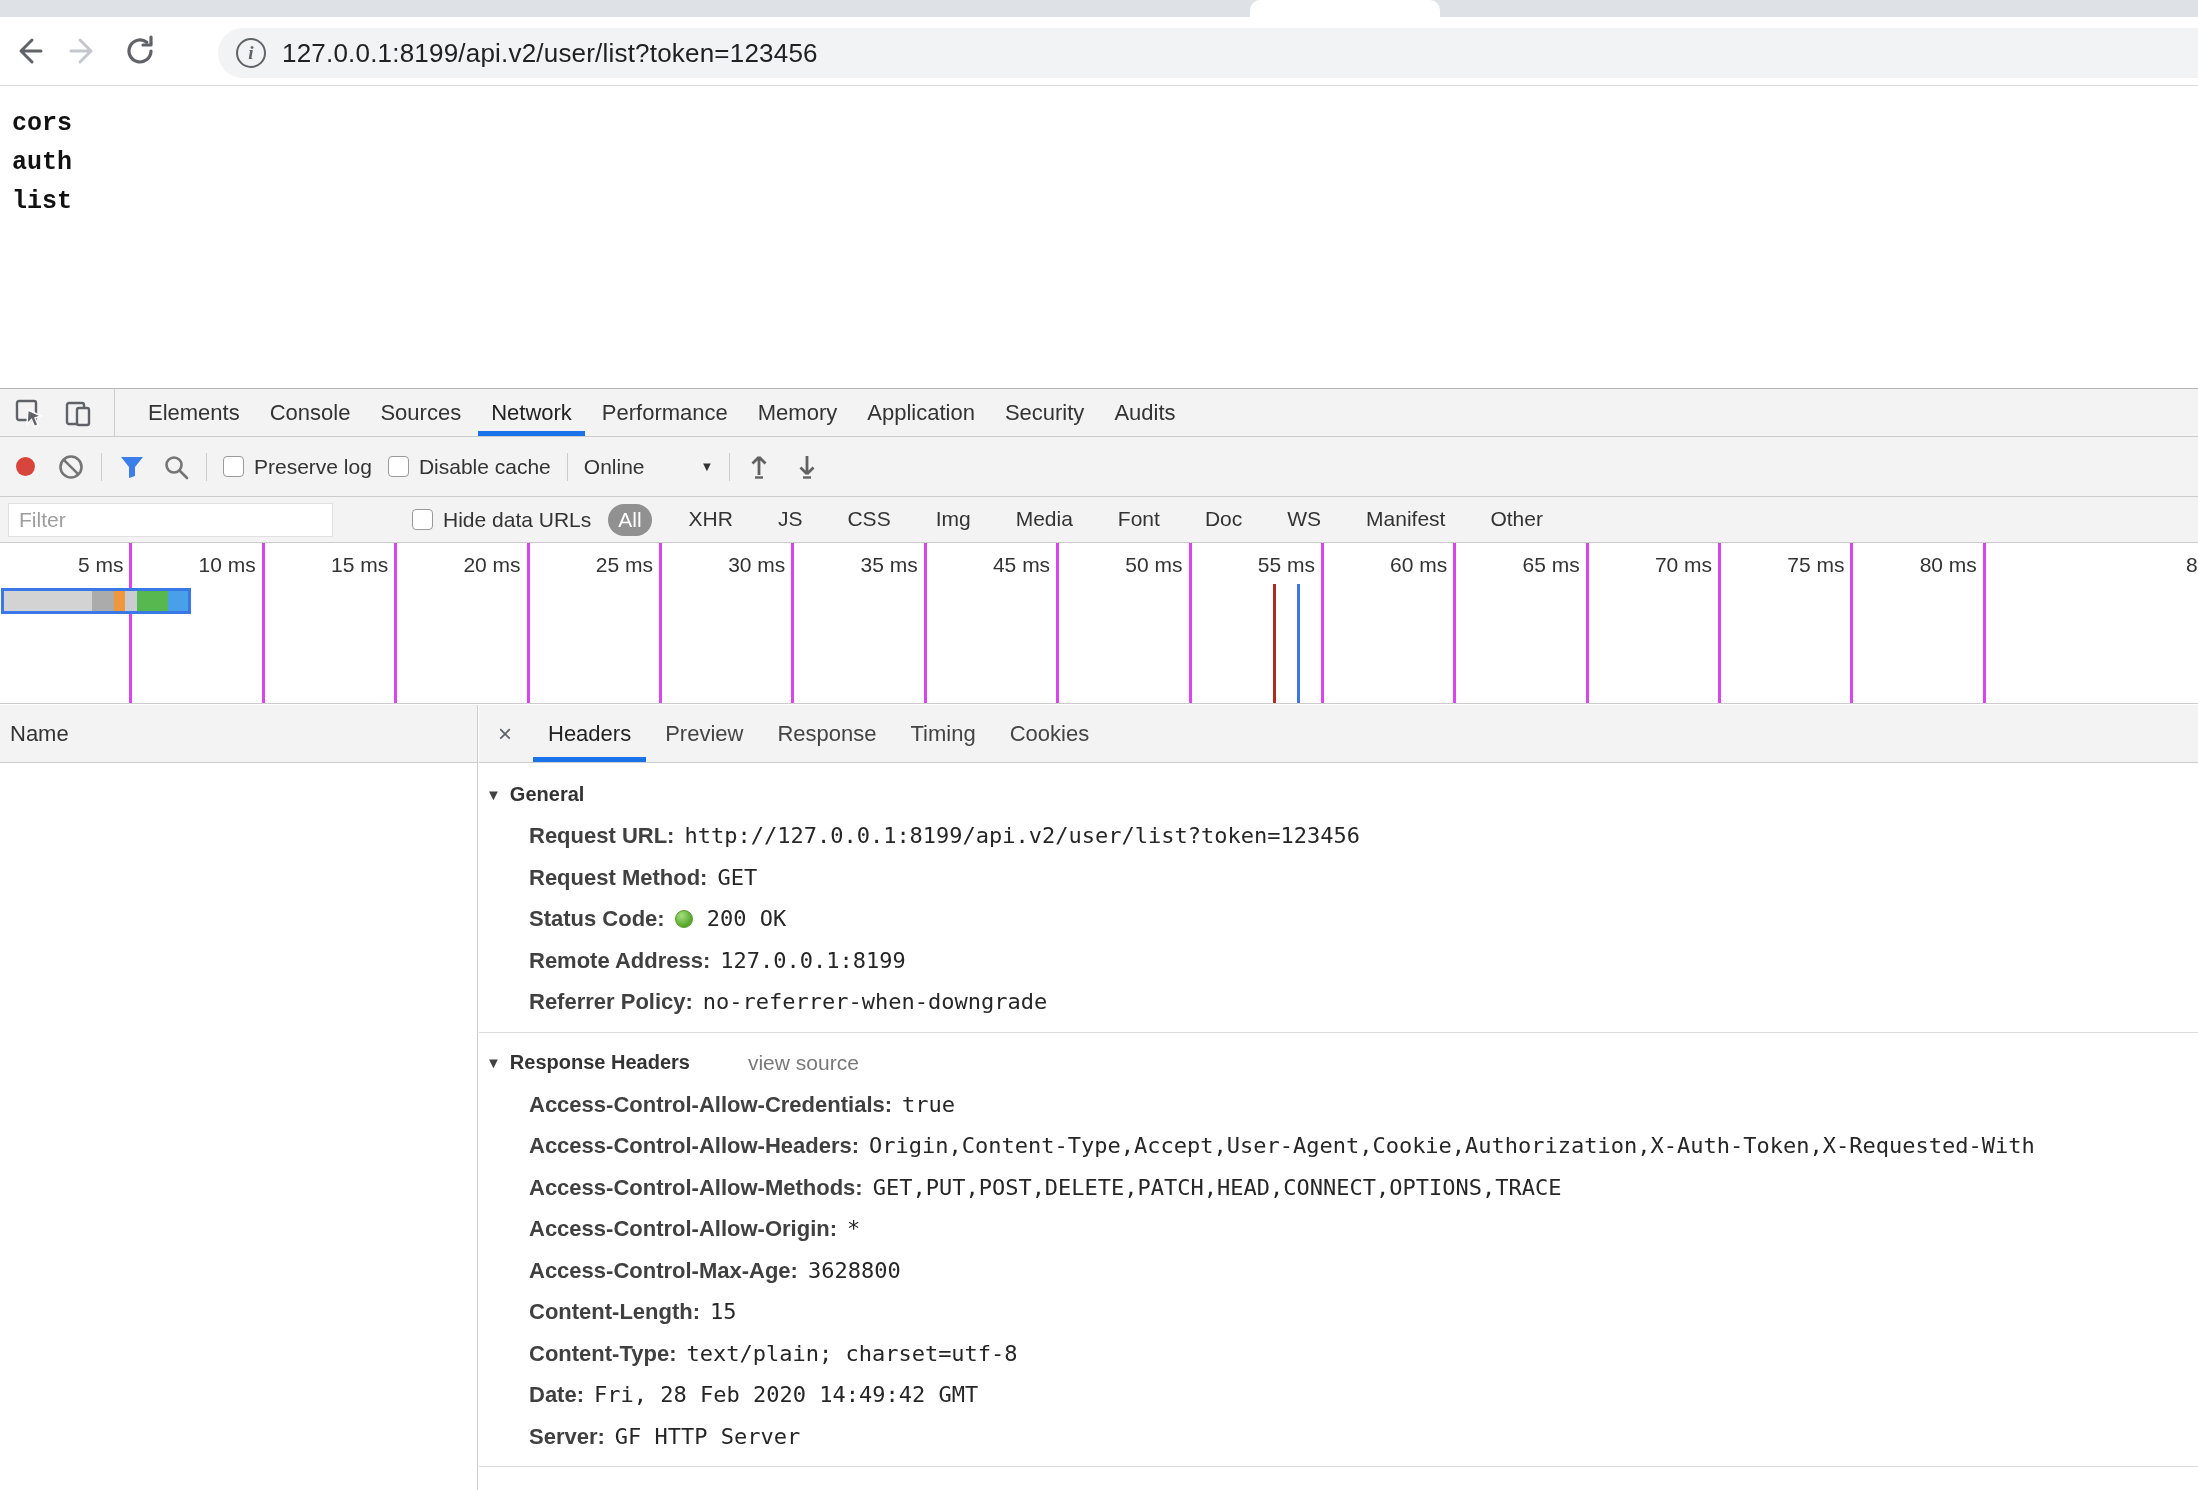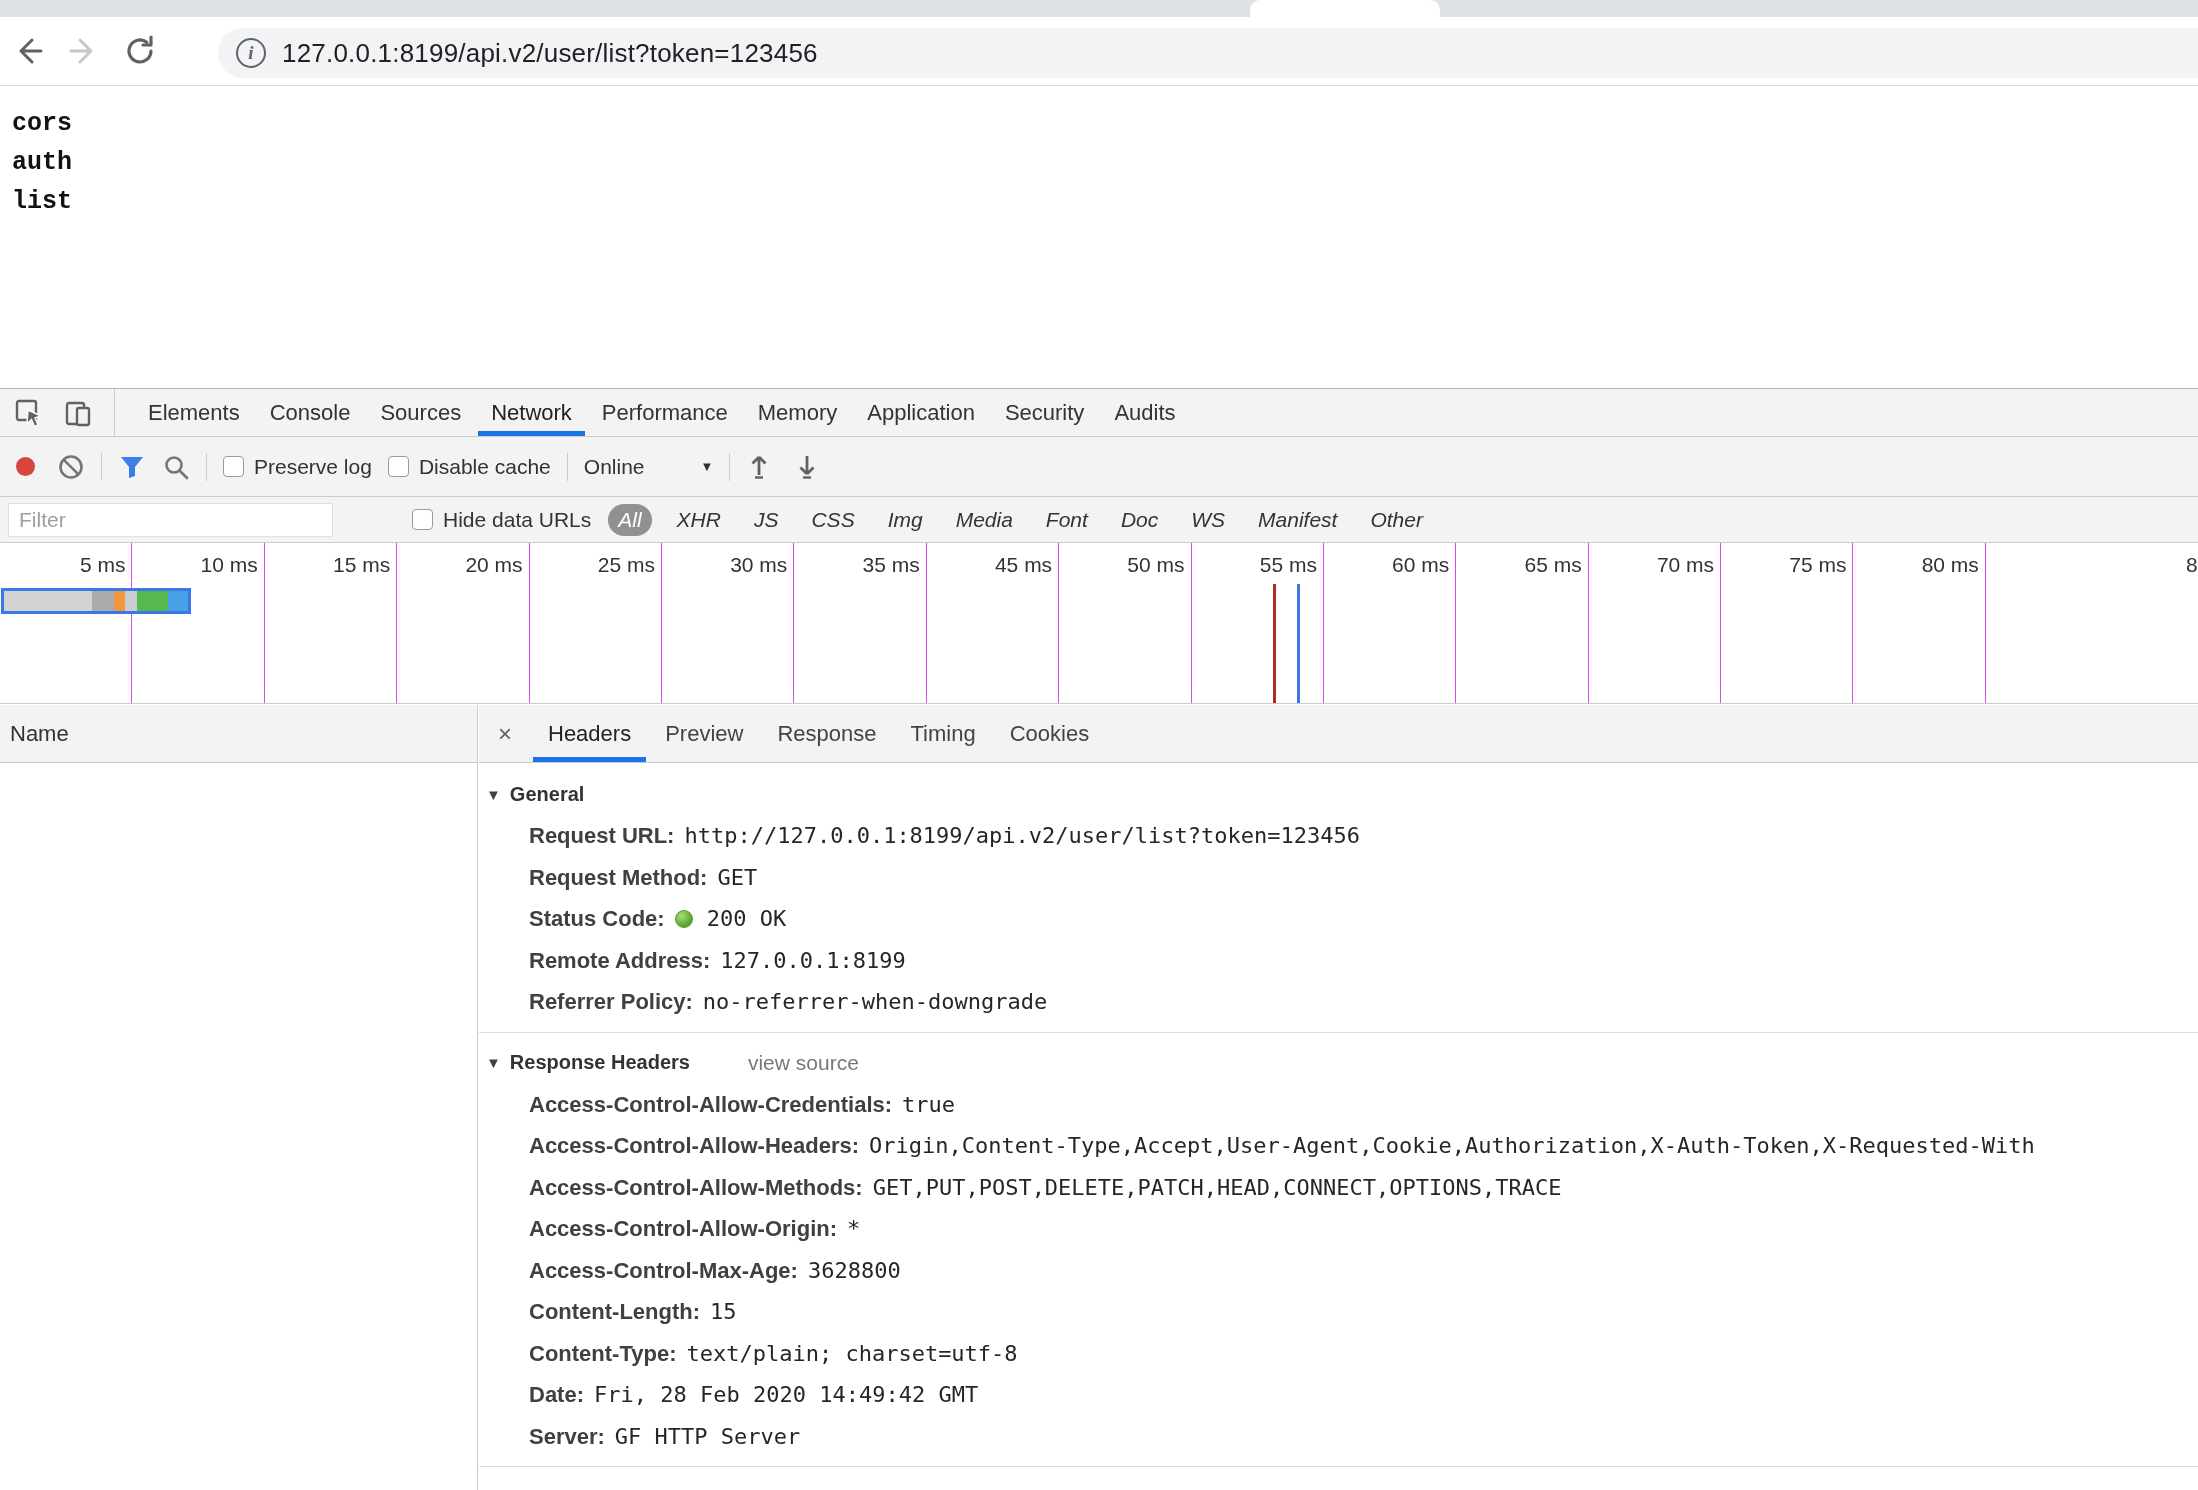--- a/index.html
+++ b/index.html
@@ -37,21 +37,21 @@
   .dd-arrow { font-size:13px; color:#333; margin-left:46px; }
 
   .filter-bar { height:46px; background:#f3f3f3; border-bottom:1px solid #ccc; display:flex; align-items:center; gap:17px; padding:0 8px; font-size:21px; color:#333; }
   .filter-input { width:325px; height:34px; border:1px solid #e0e0e0; background:#fff; font-size:21px; padding:0 10px; color:#333; outline:none; font-family:"Liberation Sans",sans-serif; }
   .filter-input::placeholder { color:#9e9e9e; }
   .ftype { padding:3px 8px; border-radius:999px; color:#333; }
   .ftype.active { background:#919191; color:#fff; padding:4px 10px; }
 
   .ruler { position:relative; height:161px; background:#fff; border-bottom:1px solid #ccc; overflow:hidden; }
   .tickrow { position:absolute; left:0; top:0; bottom:0; display:flex; }
-  .tick { flex:0 0 132.4px; border-right:1px solid #d946ef; text-align:right; padding:10px 6px 0 0; font-size:21px; color:#333; }
+  .tick { flex:0 0 132.4px; border-right:3px solid #d946ef; text-align:right; padding:10px 6px 0 0; font-size:21px; color:#333; }
   .tick-clip { position:absolute; left:2186px; top:10px; font-size:21px; color:#333; }
   .overview-bar { position:absolute; left:1px; top:45px; width:190px; height:26px; border:3px solid #3b78e7; display:flex; background:#fff; }
   .ov-seg { height:100%; }
   .evt-line { position:absolute; top:41px; bottom:0; width:2.5px; }
 
   .panels { position:absolute; left:0; top:316px; bottom:0; width:2198px; }
   .leftcol { position:absolute; left:0; top:0; bottom:0; width:478px; border-right:1px solid #ccc; background:#fff; }
   .col-head { height:58px; background:#f3f3f3; border-bottom:1px solid #ccc; display:flex; align-items:center; padding-left:10px; font-size:22px; color:#333; }
   .req-row { height:37px; display:flex; align-items:center; gap:11px; padding-left:9px; font-size:21px; }
   .req-row.selected { background:#3576dd; color:#fff; }
@@ -196,21 +196,21 @@
           </svg>
       </span>
     </div>
 
     <div class="filter-bar">
       <input class="filter-input" placeholder="Filter" style="">
       <label class="tb-label" style="margin-left:24px;padding-left:38px;">
         <span class="cbox"></span>
         <span>Hide data URLs</span>
       </label>
-      <span id="ftypes" style="display:flex; align-items:center; gap:17px;font-style:italic;">
+      <span id="ftypes" style="display:flex; align-items:flex-start; gap:29px;">
           <span class="ftype active">All</span>
           <span class="ftype">XHR</span>
           <span class="ftype">JS</span>
           <span class="ftype">CSS</span>
           <span class="ftype">Img</span>
           <span class="ftype">Media</span>
           <span class="ftype">Font</span>
           <span class="ftype">Doc</span>
           <span class="ftype">WS</span>
           <span class="ftype">Manifest</span>

